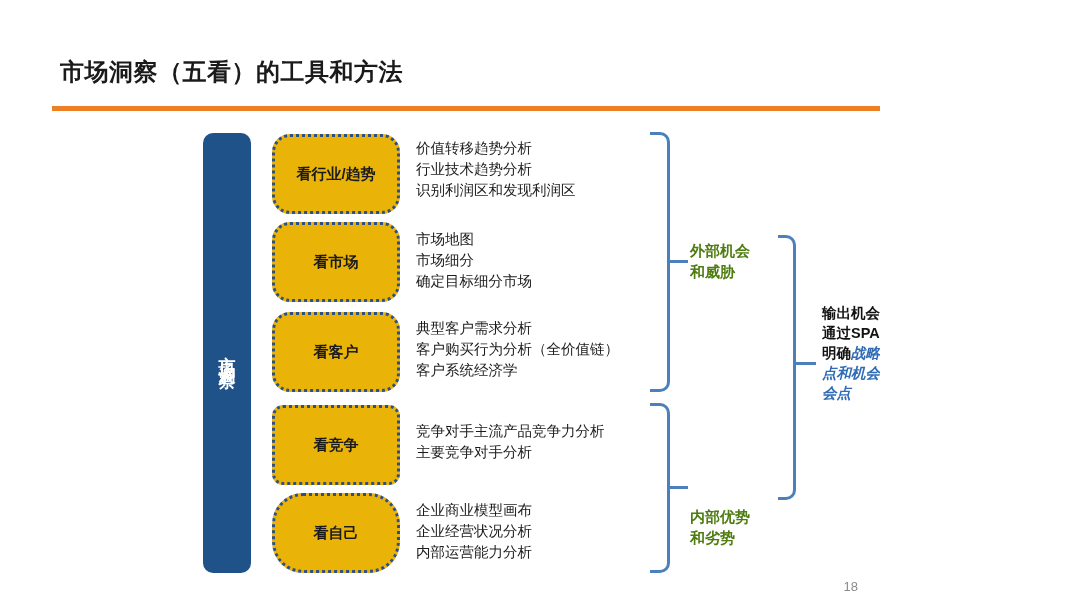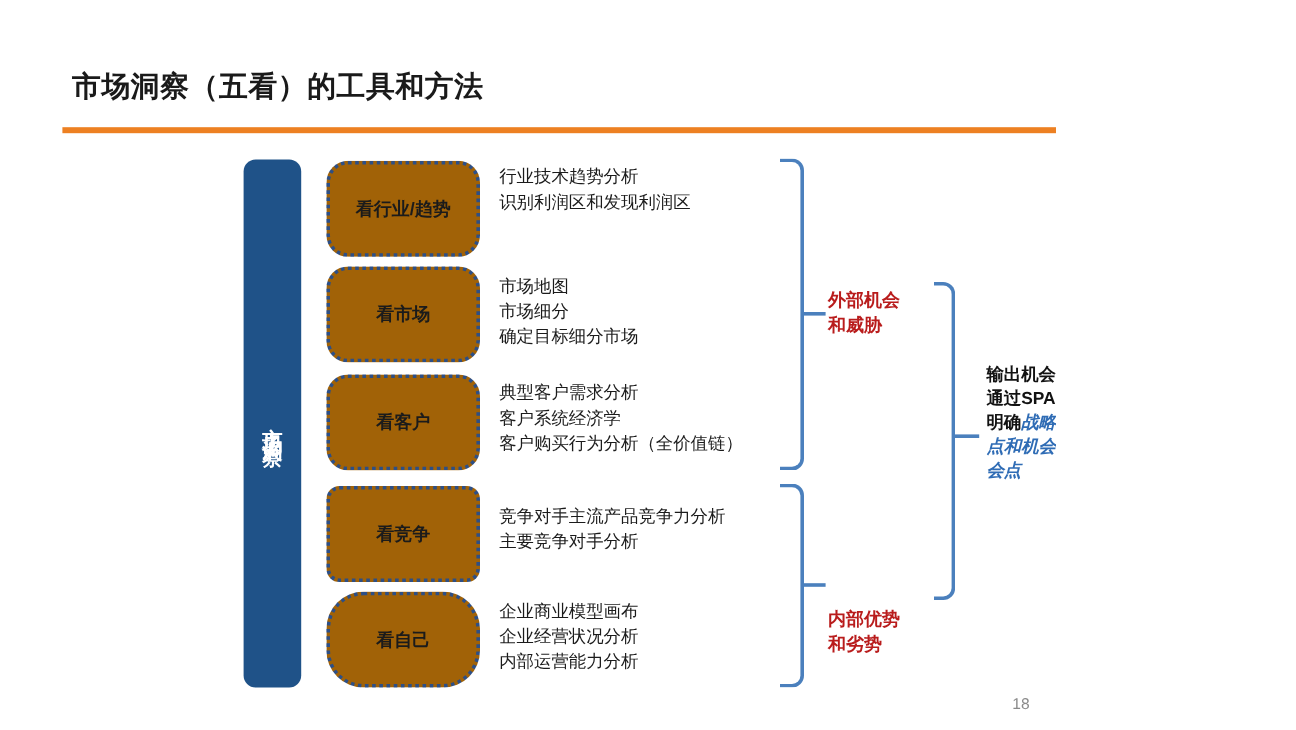--- a/index.html
+++ b/index.html
@@ -64,21 +64,21 @@
     text-orientation: upright;
     letter-spacing: 5px;
     line-height: 1;
   }
 
   
   .pill {
     position: absolute;
     left: 272px;
     width: 128px;
-    background: #a16207;
+    background: #eab308;
     border: 3px dotted #2d4f86;
     border-radius: 18px;
     box-sizing: border-box;
     display: flex;
     align-items: center;
     justify-content: center;
     color: #1b1b1b;
     font-size: 15px;
     font-weight: bold;
   }
@@ -106,21 +106,21 @@
     position: absolute;
     height: 3px;
     background: #4b80bd;
   }
 
   
   .group-label {
     position: absolute;
     font-size: 15px;
     font-weight: bold;
-    color: #b91c1c;
+    color: #4d7c0f;
     line-height: 21px;
     white-space: nowrap;
   }
 
   
   .output-text {
     position: absolute;
     left: 822px;
     top: 303px;
     width: 96px;
@@ -151,36 +151,37 @@
 
   <div class="slide-title">市场洞察（五看）的工具和方法</div>
   <div class="title-rule"></div>
 
   <div class="spine">
     <div class="spine-label">市场洞察</div>
   </div>
 
   <div class="pill" style="top:134px; height:80px;">看行业/趋势</div>
   <div class="desc" style="top:138px;">
+    <div>价值转移趋势分析</div>
     <div>行业技术趋势分析</div>
     <div>识别利润区和发现利润区</div>
   </div>
 
   <div class="pill" style="top:222px; height:80px;">看市场</div>
   <div class="desc" style="top:229px;">
     <div>市场地图</div>
     <div>市场细分</div>
     <div>确定目标细分市场</div>
   </div>
 
   <div class="pill" style="top:312px; height:80px;">看客户</div>
   <div class="desc" style="top:318px;">
     <div>典型客户需求分析</div>
+    <div>客户购买行为分析（全价值链）</div>
     <div>客户系统经济学</div>
-    <div>客户购买行为分析（全价值链）</div>
   </div>
 
   <div class="pill" style="top:405px; height:80px;border-radius:11px;">看竞争</div>
   <div class="desc" style="top:421px;">
     <div>竞争对手主流产品竞争力分析</div>
     <div>主要竞争对手分析</div>
   </div>
 
   <div class="pill" style="top:493px; height:80px;border-radius:31px;">看自己</div>
   <div class="desc" style="top:500px;">

